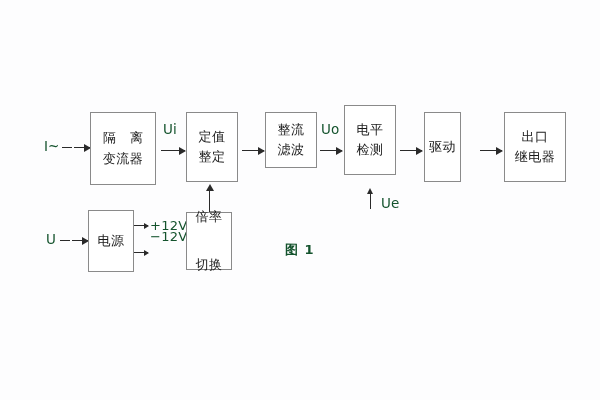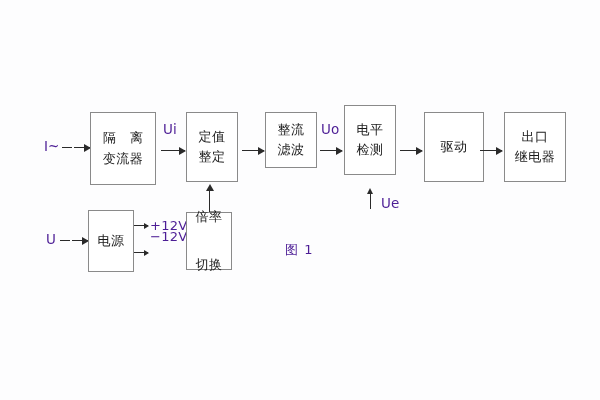--- a/index.html
+++ b/index.html
@@ -30,32 +30,33 @@
     line-height: 1.55;
     letter-spacing: 0.5px;
     white-space: nowrap;
   }
   .block .ln { display: block; }
   .block.wide-spacing .ln.sp { letter-spacing: 5px; text-indent: 5px; }
 
   
   .label {
     position: absolute;
-    color: #4c1d95;
+    color: #14532d;
     font-size: 13px;
     white-space: nowrap;
     line-height: 1;
   }
   .label.sig {
     font-size: 13.5px;
     font-family: "DejaVu Sans", "Liberation Sans", sans-serif;
   }
   .label.caption {
     font-size: 13px;
     letter-spacing: 1px;
+    font-weight: bold;
   }
   .label.rail {
     font-size: 13px;
     letter-spacing: 0.3px;
   }
 
   
   .arrow-h {
     position: absolute;
     height: 1px;
@@ -142,21 +143,21 @@
   <div class="label sig" style="left:321px; top:123px;">Uo</div>
   <div class="arrow-h" style="left:320px; top:150px; width:22px;"></div>
 
   <div class="block" style="left:344px; top:105px; width:52px; height:70px;">
     <span class="ln">电平</span>
     <span class="ln">检测</span>
   </div>
 
   <div class="arrow-h" style="left:400px; top:150px; width:22px;"></div>
 
-  <div class="block" style="left:424px; top:112px; width:60px; height:70px;">
+  <div class="block" style="left:424px; top:112px; width:37px; height:70px;">
     <span class="ln">驱动</span>
   </div>
 
   <div class="arrow-h" style="left:480px; top:150px; width:22px;"></div>
 
   <div class="block" style="left:504px; top:112px; width:62px; height:70px;">
     <span class="ln">出口</span>
     <span class="ln">继电器</span>
   </div>
 

